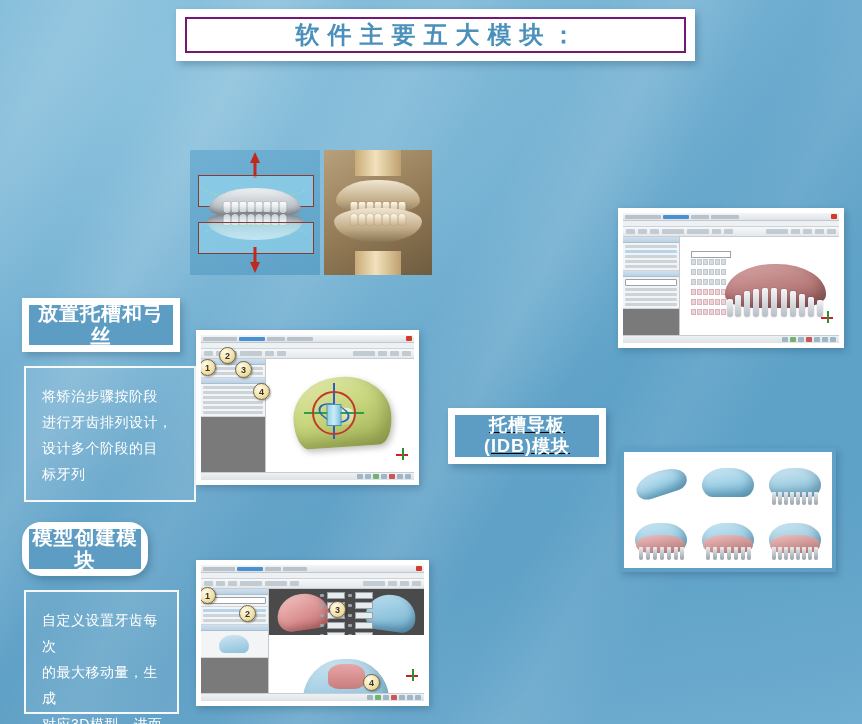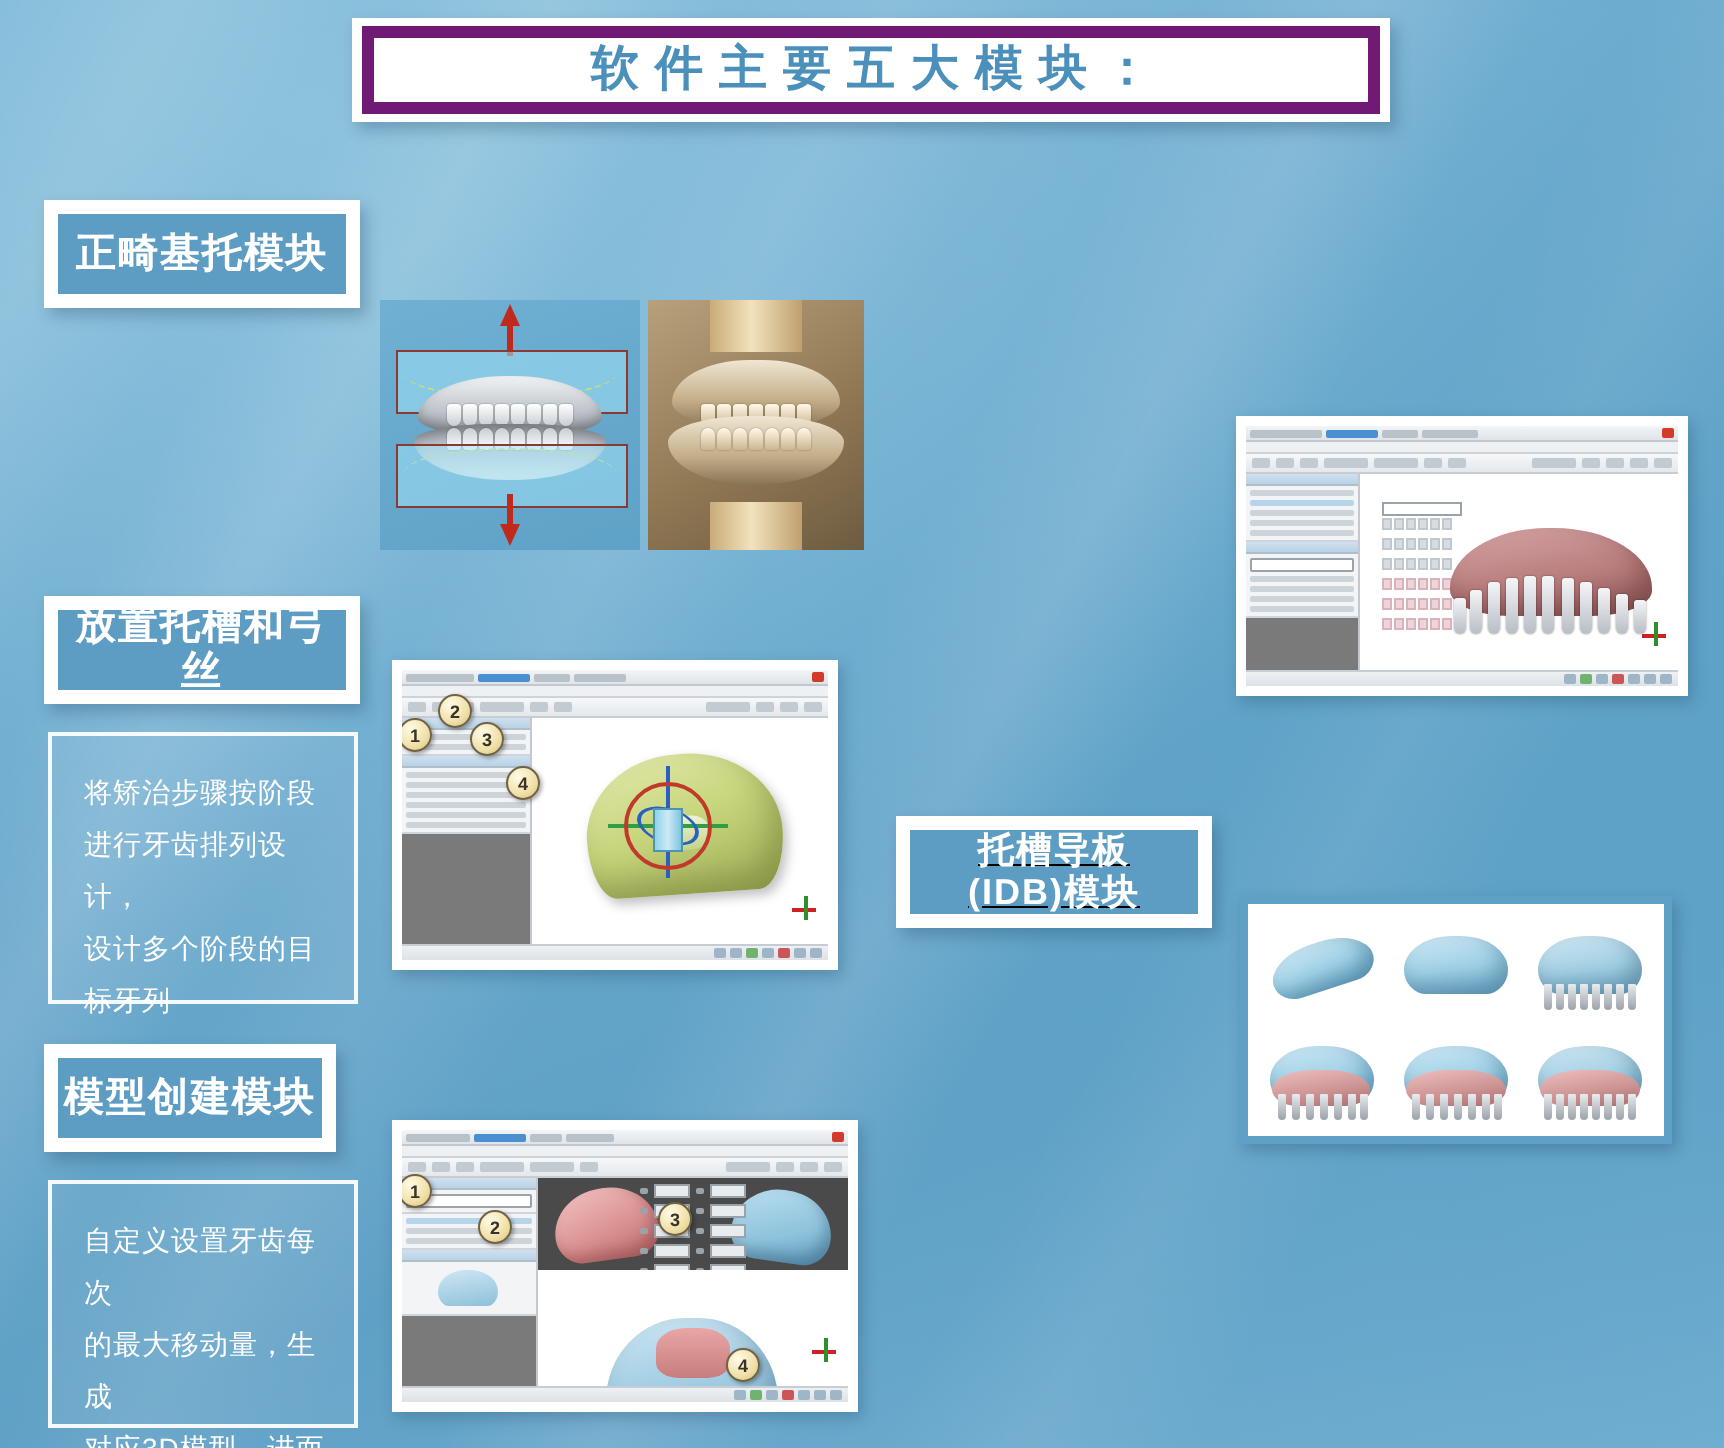--- a/index.html
+++ b/index.html
@@ -24,21 +24,21 @@
 
   
   .title-banner{
     position:absolute;left:176px;top:9px;width:519px;height:52px;
     background:#ffffff;
     box-shadow:3px 4px 7px rgba(30,70,100,0.30);
     display:flex;align-items:center;justify-content:center;
   }
   .title-inner{
     width:497px;height:32px;
-    border:6px solid #701a75;
+    border:2px solid #701a75;
     display:flex;align-items:center;justify-content:center;
   }
   .title-text{
     color:#4b90bb;font-size:24px;font-weight:bold;letter-spacing:8px;
     text-indent:8px;white-space:nowrap;line-height:1;
   }
 
   
   .mod-head{
     position:absolute;background:#ffffff;
@@ -243,25 +243,20 @@
 <body>
 
 <div id="stage">
 
   <div class="title-banner">
     <div class="title-inner">
       <span class="title-text">软件主要五大模块：</span>
     </div>
   </div>
 
-  <div class="mod-head" style="left:22px;top:100px;width:158px;height:54px;">
-    <div class="mod-head-inner">
-      <span class="mod-head-label">正畸基托模块</span>
-    </div>
-  </div>
 
   <div class="panel" id="panel-ortho">
     <div class="sub ortho-left">
       <div class="arrow-v arrow-up"></div>
       <div class="arrow-stem-t"></div>
       <div class="plane t"></div>
       <div class="plane-curve t"></div>
       <div class="arch arch-up"></div>
       <div class="teeth-row teeth-up">
         <span></span>
@@ -313,21 +308,21 @@
       </div>
       <div class="gold-band gold-b"></div>
     </div>
   </div>
 
   <div class="mod-head" style="left:22px;top:298px;width:158px;height:54px;">
     <div class="mod-head-inner">
       <span class="mod-head-label">放置托槽和弓丝</span>
     </div>
   </div>
-  <div class="mod-desc" style="left:24px;top:366px;width:155px;height:136px;">
+  <div class="mod-desc" style="left:24px;top:366px;width:172px;height:136px;">
     <span class="mod-desc-text">将矫治步骤按阶段
 进行牙齿排列设计，
 设计多个阶段的目
 标牙列</span>
   </div>
 
   <div class="panel framed" id="panel-setup">
     <div class="panel-body">
       <div class="app">
         <div class="app-title">
@@ -399,21 +394,21 @@
             <i></i>
         </div>
       </div>
       <div class="badge" style="left:-2px;top:24px;">1</div>
       <div class="badge" style="left:18px;top:12px;">2</div>
       <div class="badge" style="left:34px;top:26px;">3</div>
       <div class="badge" style="left:52px;top:48px;">4</div>
     </div>
   </div>
 
-  <div class="mod-head" style="left:22px;top:522px;width:146px;height:54px;">
+  <div class="mod-head" style="left:22px;top:522px;width:126px;height:54px;border-radius:19px;">
     <div class="mod-head-inner">
       <span class="mod-head-label">模型创建模块</span>
     </div>
   </div>
   <div class="mod-desc" style="left:24px;top:590px;width:155px;height:124px;">
     <span class="mod-desc-text">自定义设置牙齿每次
 的最大移动量，生成
 对应3D模型，进而
 进行隐形矫治器生产</span>
   </div>

